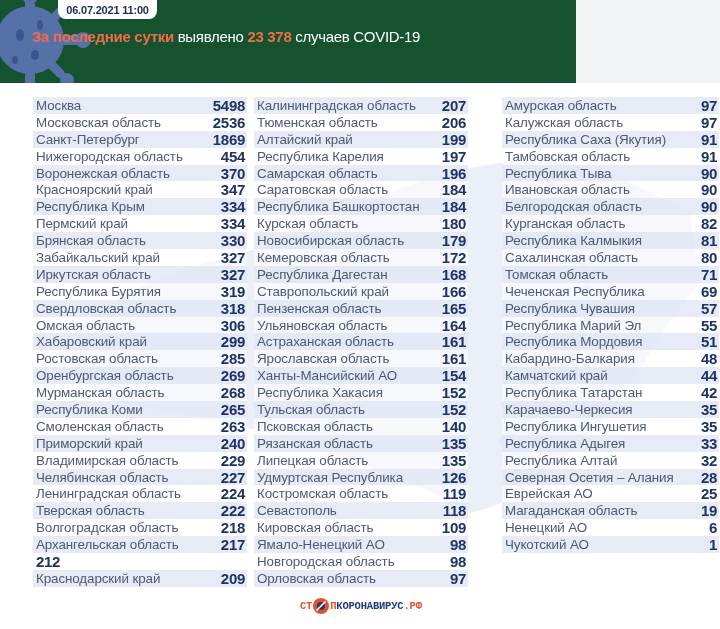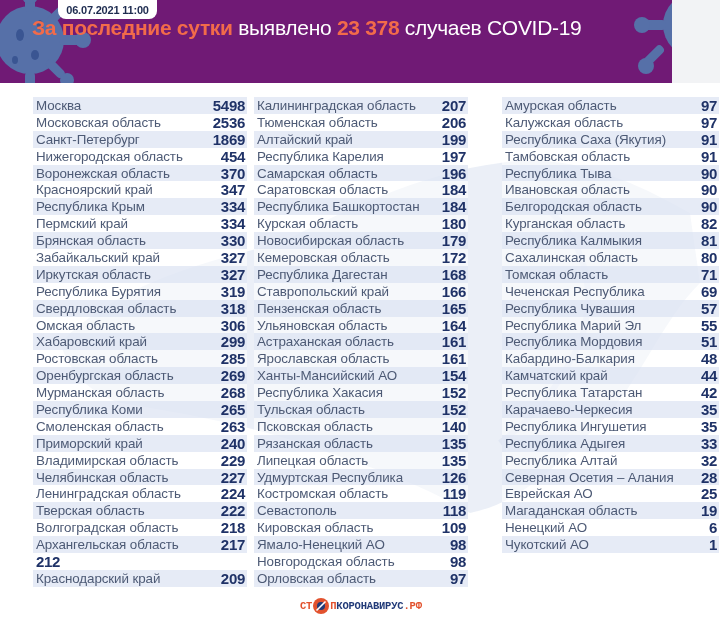--- a/index.html
+++ b/index.html
@@ -2,34 +2,34 @@
 <html><head>
 <meta charset="utf-8">
 <style>
   html, body { margin: 0; padding: 0; }
   body {
     width: 720px; height: 629px; overflow: hidden; position: relative;
     background: #f2f3f5;
     font-family: "Liberation Sans", "DejaVu Sans", sans-serif;
   }
   .header {
-    position: absolute; left: 0; top: 0; width: 672px; height: 83px;
-    background: #701a75; overflow: hidden;
+    position: absolute; left: 0; top: 0; width: 576px; height: 83px;
+    background: #14532d; overflow: hidden;
   }
   .virus { position: absolute; }
   .date-pill {
     position: absolute; left: 58px; top: 0; width: 99px; height: 19px;
     background: #ffffff; border-radius: 0 0 8px 8px;
     color: #1d2b4f; font-size: 11px; font-weight: bold;
     display: flex; align-items: center; justify-content: center;
     letter-spacing: -0.2px;
   }
   .headline {
-    position: absolute; left: 32px; top: 16px; white-space: nowrap;
-    font-size: 21px; color: #ffffff; letter-spacing: -0.3px;
+    position: absolute; left: 32px; top: 28px; white-space: nowrap;
+    font-size: 15px; color: #ffffff; letter-spacing: -0.3px;
   }
   .headline .hl { color: #f26b4a; font-weight: bold; }
   .body-bg {
     position: absolute; left: 0; top: 83px; width: 720px; height: 546px;
     background: #ffffff; overflow: hidden;
   }
   .map {
     position: absolute; left: 0; top: 0; width: 720px; height: 546px; opacity: 0.55;
   }
   .col {

